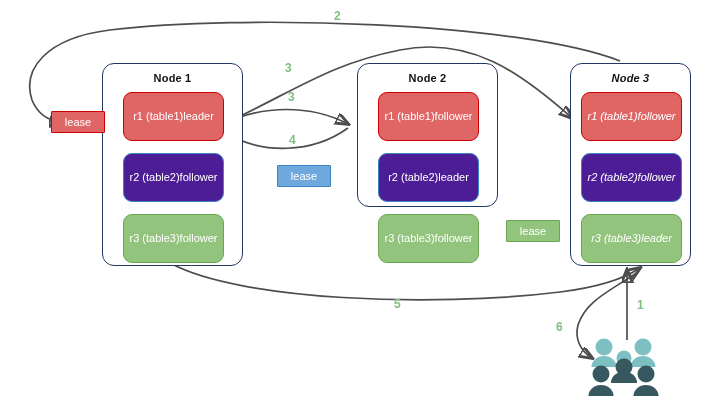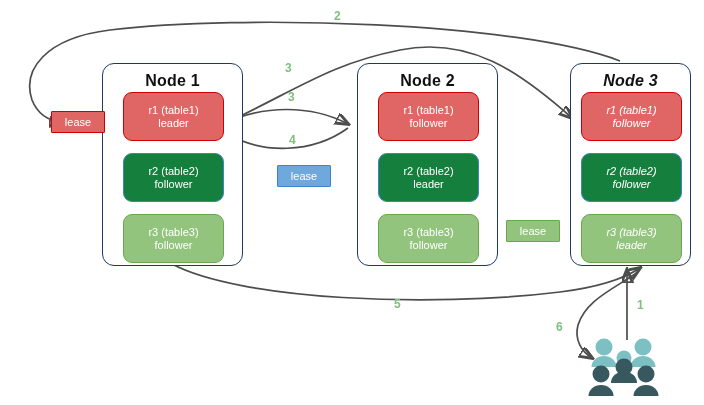--- a/index.html
+++ b/index.html
@@ -19,43 +19,43 @@
     border:1.6px solid #1f3864;
     border-radius:12px;
     background:#ffffff;
     z-index:3;
   }
   .node-title{
     position:absolute;
     left:0;right:0;
     top:8px;
     text-align:center;
-    font-size:16px;
+    font-size:11px;
     font-weight:bold;
     color:#111111;
     letter-spacing:.2px;
   }
   
   .replica{
     position:absolute;
     box-sizing:border-box;
     border-radius:9px;
     display:flex;
-    flex-direction:column;
+    flex-direction:row;
     align-items:center;
     justify-content:center;
     color:#ffffff;
     font-size:11px;
     line-height:13px;
     text-align:center;
     padding:2px 0;
   }
   .replica .l1,.replica .l2{display:block;white-space:nowrap;}
   .r-red{background:#e06666;border:1.6px solid #cc0000;}
-  .r-blue{background:#15803d;border:1.6px solid #3d85c6;}
+  .r-blue{background:#4c1d95;border:1.6px solid #3d85c6;}
   .r-green{background:#93c47d;border:1.6px solid #6aa84f;}
 
   
   .lease{
     position:absolute;
     box-sizing:border-box;
     border-radius:1px;
     color:#ffffff;
     font-size:11px;
     line-height:11px;
@@ -128,21 +128,21 @@
       <span class="l1">r2 (table2)</span>
       <span class="l2">follower</span>
     </div>
 
     <div class="replica r-green" style="left:20px;top:150px;width:101px;height:49px;">
       <span class="l1">r3 (table3)</span>
       <span class="l2">follower</span>
     </div>
   </div>
 
-  <div class="node" style="left:357px;top:63px;width:141px;height:203px;">
+  <div class="node" style="left:357px;top:63px;width:141px;height:144px;">
     <div class="node-title">Node 2</div>
 
     <div class="replica r-red" style="left:20px;top:28px;width:101px;height:49px;">
       <span class="l1">r1 (table1)</span>
       <span class="l2">follower</span>
     </div>
 
     <div class="replica r-blue" style="left:20px;top:89px;width:101px;height:49px;">
       <span class="l1">r2 (table2)</span>
       <span class="l2">leader</span>

